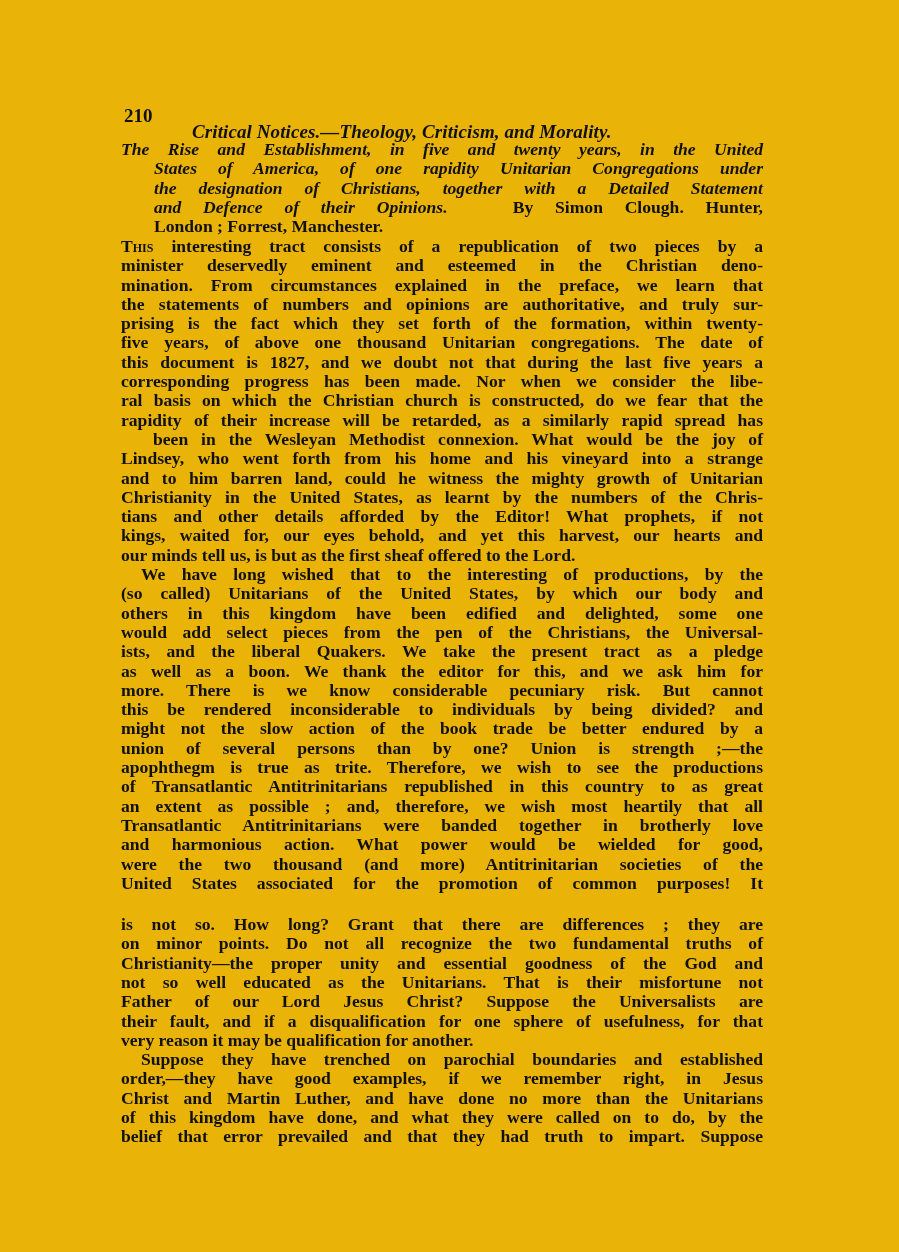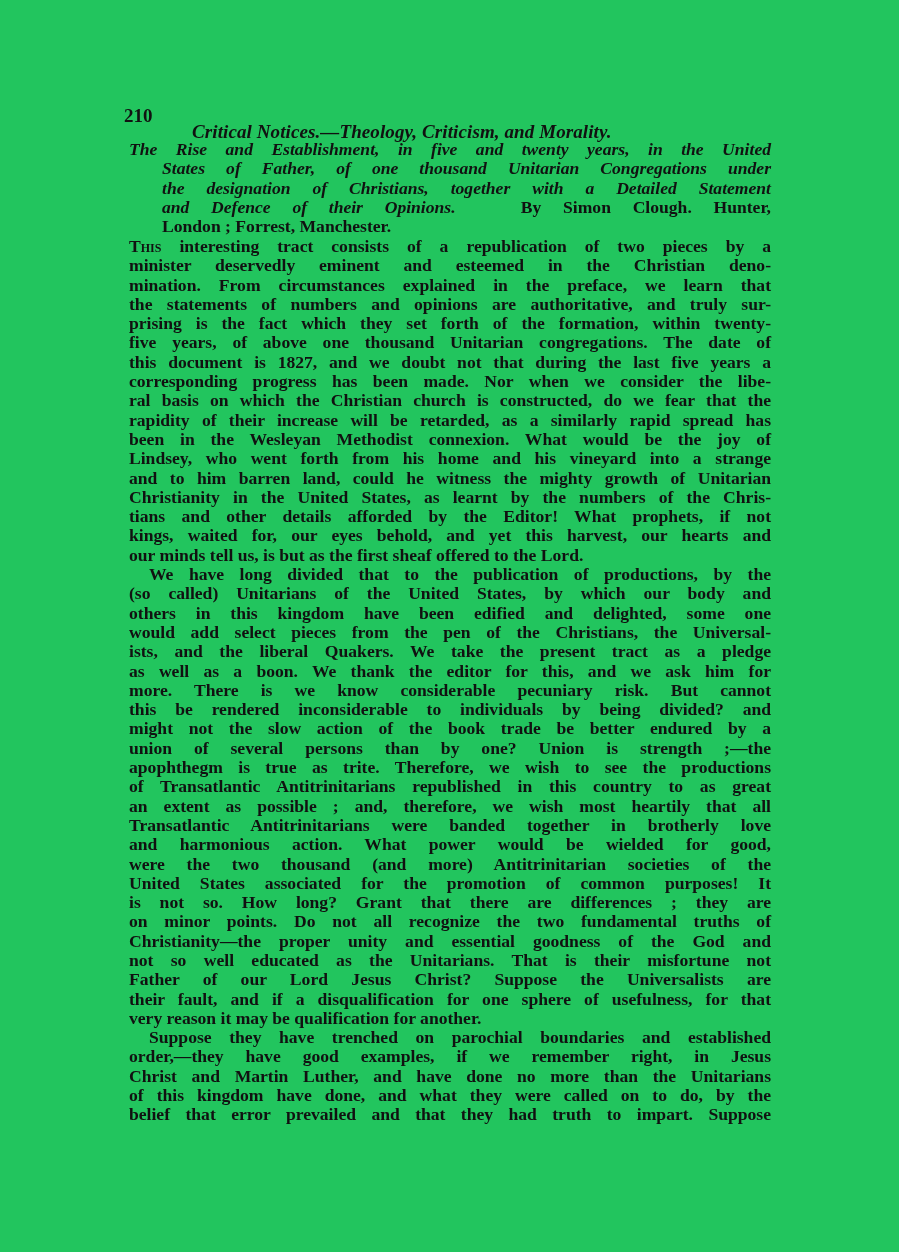--- a/index.html
+++ b/index.html
@@ -1,28 +1,28 @@
 <!DOCTYPE html>
 <html><head>
 <meta charset="utf-8">
 <style>
   html, body { margin: 0; padding: 0; background: #ffffff; }
   body { width: 899px; height: 1252px; position: relative; overflow: hidden; }
   .page {
     position: absolute; left: 0; top: 0; width: 899px; height: 1252px;
-    background: #22c55e; color: #111111;
+    background: #eab308; color: #111111;
     font-family: "Liberation Serif", "DejaVu Serif", serif;
   }
   .header {
     position: absolute; left: 124px; top: 104px; width: 650px; height: 24px;
     font-size: 19px; line-height: 24px;
   }
   .page-num { position: absolute; left: 0; top: 0; font-weight: bold; }
   .running-head { position: absolute; left: 68px; top: 0; font-style: italic; font-weight: bold; letter-spacing: 0.1px; margin-top: 16px; }
-  .block { position: absolute; left: 129px; width: 642px; }
+  .block { position: absolute; left: 121px; width: 642px; }
   .line {
     display: block; height: 19.3px; line-height: 19.3px; font-size: 17.6px;
     white-space: nowrap; text-align: justify; text-align-last: justify;
     overflow: visible; font-weight: bold;
   }
   .line.last { text-align-last: left; }
   .title .line { font-style: italic; font-weight: bold; }
   .title .line.indent { padding-left: 33px; }
   .title .roman { font-style: normal; }
   .line.pindent { padding-left: 20px; }
@@ -33,63 +33,63 @@
 
 <div class="page">
 
   <div class="header">
     <span class="page-num">210</span>
     <span class="running-head">Critical Notices.—Theology, Criticism, and Morality.</span>
   </div>
 
   <div class="block title" style="top:140px;">
     <span class="line" style="word-spacing: 0px;">The Rise and Establishment, in five and twenty years, in the United</span>
-    <span class="line indent" style="word-spacing: 0px;">States of Father, of one thousand Unitarian Congregations under</span>
+    <span class="line indent" style="word-spacing: 0px;">States of America, of one rapidity Unitarian Congregations under</span>
     <span class="line indent" style="word-spacing: 0px;">the designation of Christians, together with a Detailed Statement</span>
     <span class="line indent" style="letter-spacing: -1.28281e-05px; font-size: 17.5995px;"><span>and Defence of their Opinions.</span>&nbsp;&nbsp; <span class="roman">By Simon Clough. Hunter,</span></span>
     <span class="line indent last roman" style="font-style:normal;">London ; Forrest, Manchester.</span>
   </div>
 
   <div class="block" style="top:237px;">
     <span class="line" style="word-spacing: 0px;"><span class="sc">This</span><span> interesting tract consists of a republication of two pieces by a</span></span>
     <span class="line" style="word-spacing: 0px;">minister deservedly eminent and esteemed in the Christian deno-</span>
     <span class="line" style="word-spacing: 0px;">mination. From circumstances explained in the preface, we learn that</span>
     <span class="line" style="word-spacing: 0px;">the statements of numbers and opinions are authoritative, and truly sur-</span>
     <span class="line" style="word-spacing: 0px;">prising is the fact which they set forth of the formation, within twenty-</span>
     <span class="line" style="word-spacing: 0px;">five years, of above one thousand Unitarian congregations. The date of</span>
     <span class="line" style="word-spacing: 0px;">this document is 1827, and we doubt not that during the last five years a</span>
     <span class="line" style="word-spacing: 0px;">corresponding progress has been made. Nor when we consider the libe-</span>
     <span class="line" style="word-spacing: 0px;">ral basis on which the Christian church is constructed, do we fear that the</span>
     <span class="line" style="word-spacing: 0px;">rapidity of their increase will be retarded, as a similarly rapid spread has</span>
-    <span class="line" style="word-spacing: 0px;">been in the Wesleyan Methodist connexion. What would be the joy of</span>
+    <span class="line" style="word-spacing: 0px; margin-left: 32px;">been in the Wesleyan Methodist connexion. What would be the joy of</span>
     <span class="line" style="word-spacing: 0px;">Lindsey, who went forth from his home and his vineyard into a strange</span>
     <span class="line" style="word-spacing: 0px;">and to him barren land, could he witness the mighty growth of Unitarian</span>
     <span class="line" style="word-spacing: 0px;">Christianity in the United States, as learnt by the numbers of the Chris-</span>
     <span class="line" style="word-spacing: 0px;">tians and other details afforded by the Editor! What prophets, if not</span>
     <span class="line" style="word-spacing: 0px;">kings, waited for, our eyes behold, and yet this harvest, our hearts and</span>
     <span class="line last">our minds tell us, is but as the first sheaf offered to the Lord.</span>
 
-    <span class="line pindent" style="word-spacing: 0px;">We have long divided that to the publication of productions, by the</span>
+    <span class="line pindent" style="word-spacing: 0px;">We have long wished that to the interesting of productions, by the</span>
     <span class="line" style="word-spacing: 0px;">(so called) Unitarians of the United States, by which our body and</span>
     <span class="line" style="word-spacing: 0px;">others in this kingdom have been edified and delighted, some one</span>
     <span class="line" style="word-spacing: 0px;">would add select pieces from the pen of the Christians, the Universal-</span>
     <span class="line" style="word-spacing: 0px;">ists, and the liberal Quakers. We take the present tract as a pledge</span>
     <span class="line" style="word-spacing: 0px;">as well as a boon. We thank the editor for this, and we ask him for</span>
     <span class="line" style="word-spacing: 0px;">more. There is we know considerable pecuniary risk. But cannot</span>
     <span class="line" style="word-spacing: 0px;">this be rendered inconsiderable to individuals by being divided? and</span>
     <span class="line" style="word-spacing: 0px;">might not the slow action of the book trade be better endured by a</span>
     <span class="line" style="word-spacing: 0px;">union of several persons than by one? Union is strength ;—the</span>
     <span class="line" style="word-spacing: 0px;">apophthegm is true as trite. Therefore, we wish to see the productions</span>
     <span class="line" style="word-spacing: 0px;">of Transatlantic Antitrinitarians republished in this country to as great</span>
     <span class="line" style="word-spacing: 0px;">an extent as possible ; and, therefore, we wish most heartily that all</span>
     <span class="line" style="word-spacing: 0px;">Transatlantic Antitrinitarians were banded together in brotherly love</span>
     <span class="line" style="word-spacing: 0px;">and harmonious action. What power would be wielded for good,</span>
     <span class="line" style="word-spacing: 0px;">were the two thousand (and more) Antitrinitarian societies of the</span>
     <span class="line" style="word-spacing: 0px;">United States associated for the promotion of common purposes! It</span>
-    <span class="line" style="word-spacing: 0px;">is not so. How long? Grant that there are differences ; they are</span>
+    <span class="line" style="word-spacing: 0px; margin-top: 22px;">is not so. How long? Grant that there are differences ; they are</span>
     <span class="line" style="word-spacing: 0px;">on minor points. Do not all recognize the two fundamental truths of</span>
     <span class="line" style="word-spacing: 0px;">Christianity—the proper unity and essential goodness of the God and</span>
     <span class="line" style="word-spacing: 0px;">not so well educated as the Unitarians. That is their misfortune not</span>
     <span class="line" style="word-spacing: 0px;">Father of our Lord Jesus Christ? Suppose the Universalists are</span>
     <span class="line" style="word-spacing: 0px;">their fault, and if a disqualification for one sphere of usefulness, for that</span>
     <span class="line last">very reason it may be qualification for another.</span>
 
     <span class="line pindent" style="word-spacing: 0px;">Suppose they have trenched on parochial boundaries and established</span>
     <span class="line" style="word-spacing: 0px;">order,—they have good examples, if we remember right, in Jesus</span>
     <span class="line" style="word-spacing: 0px;">Christ and Martin Luther, and have done no more than the Unitarians</span>

